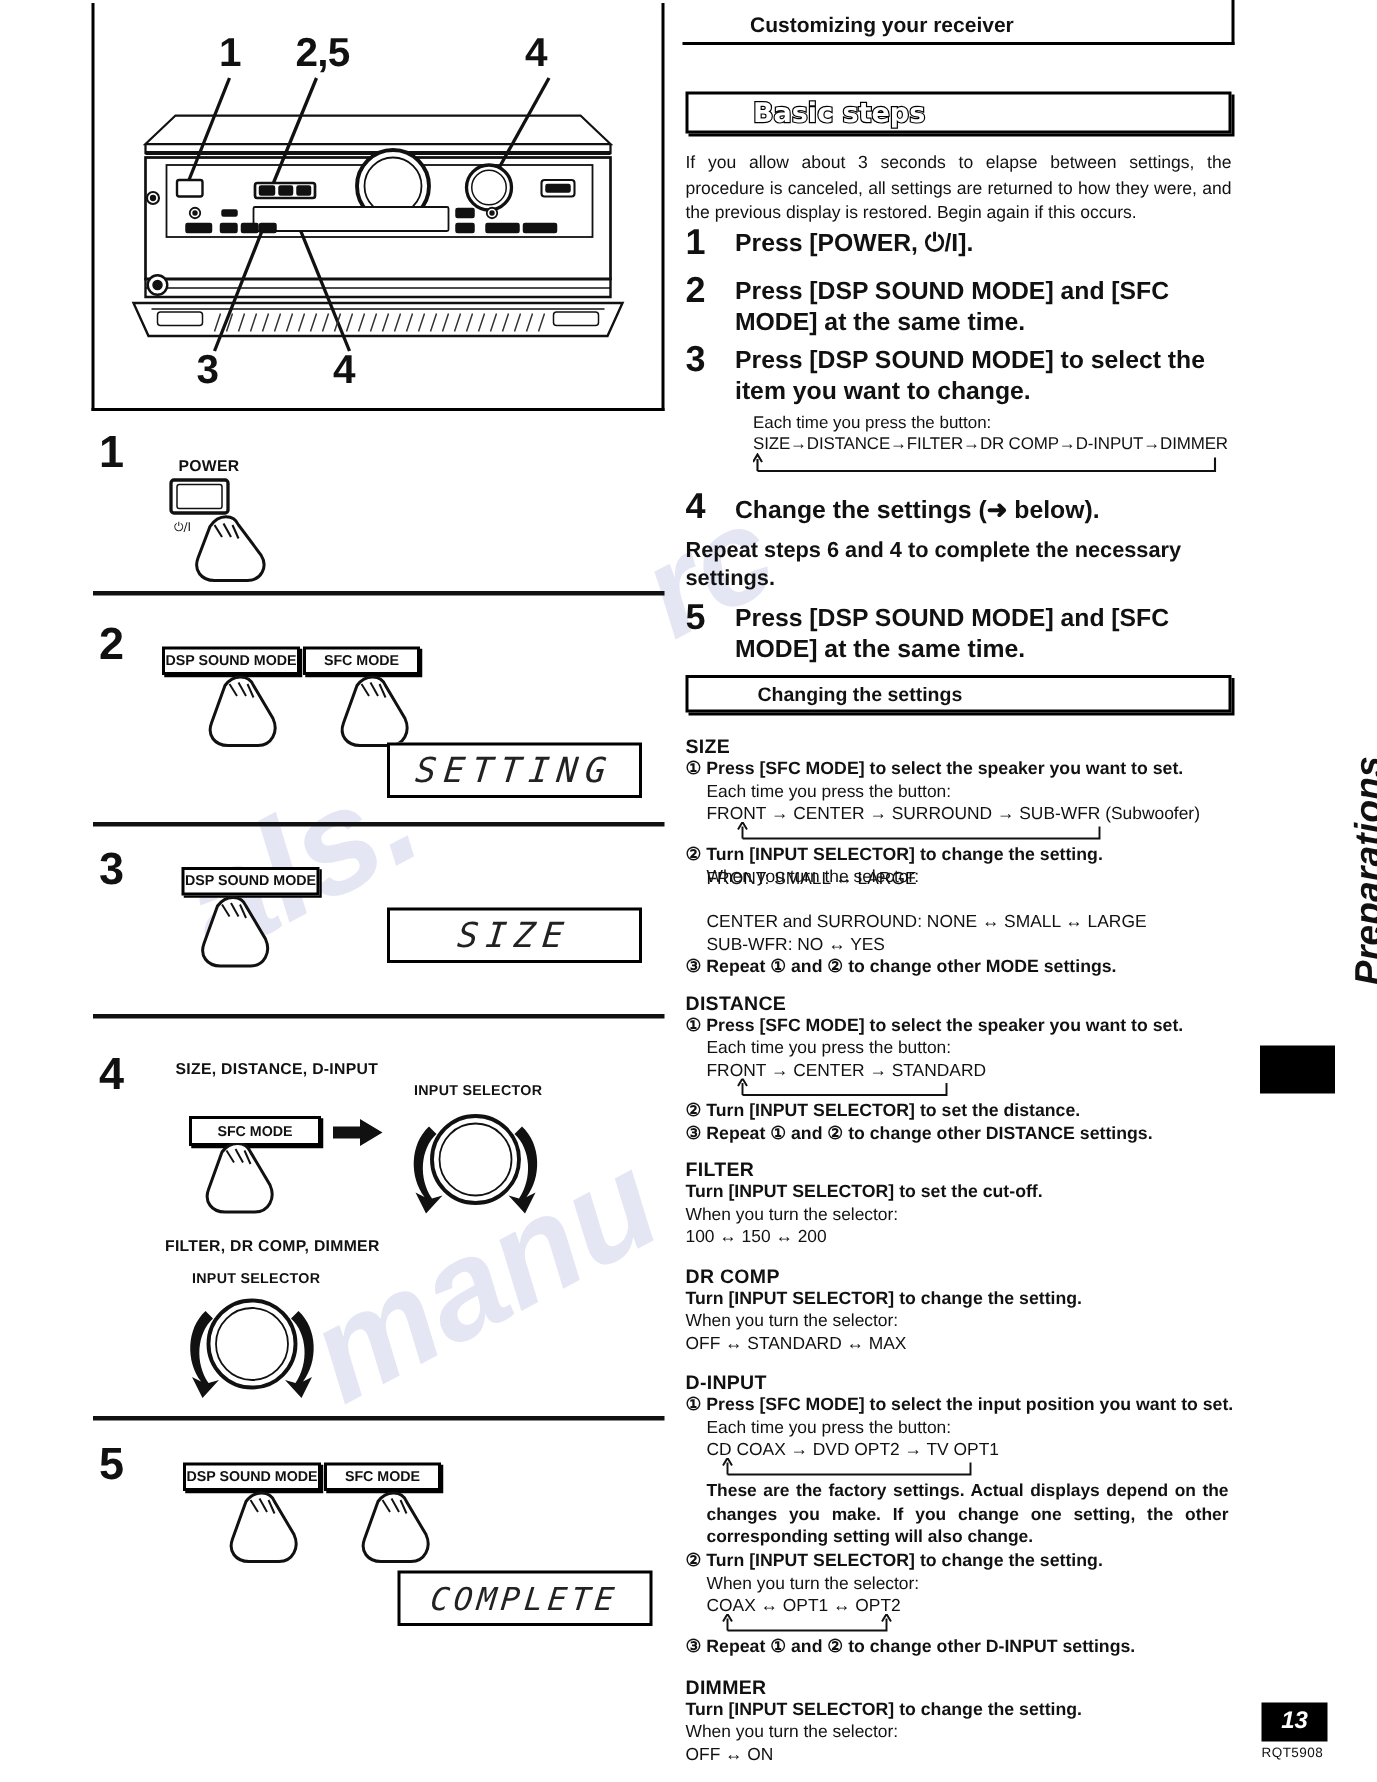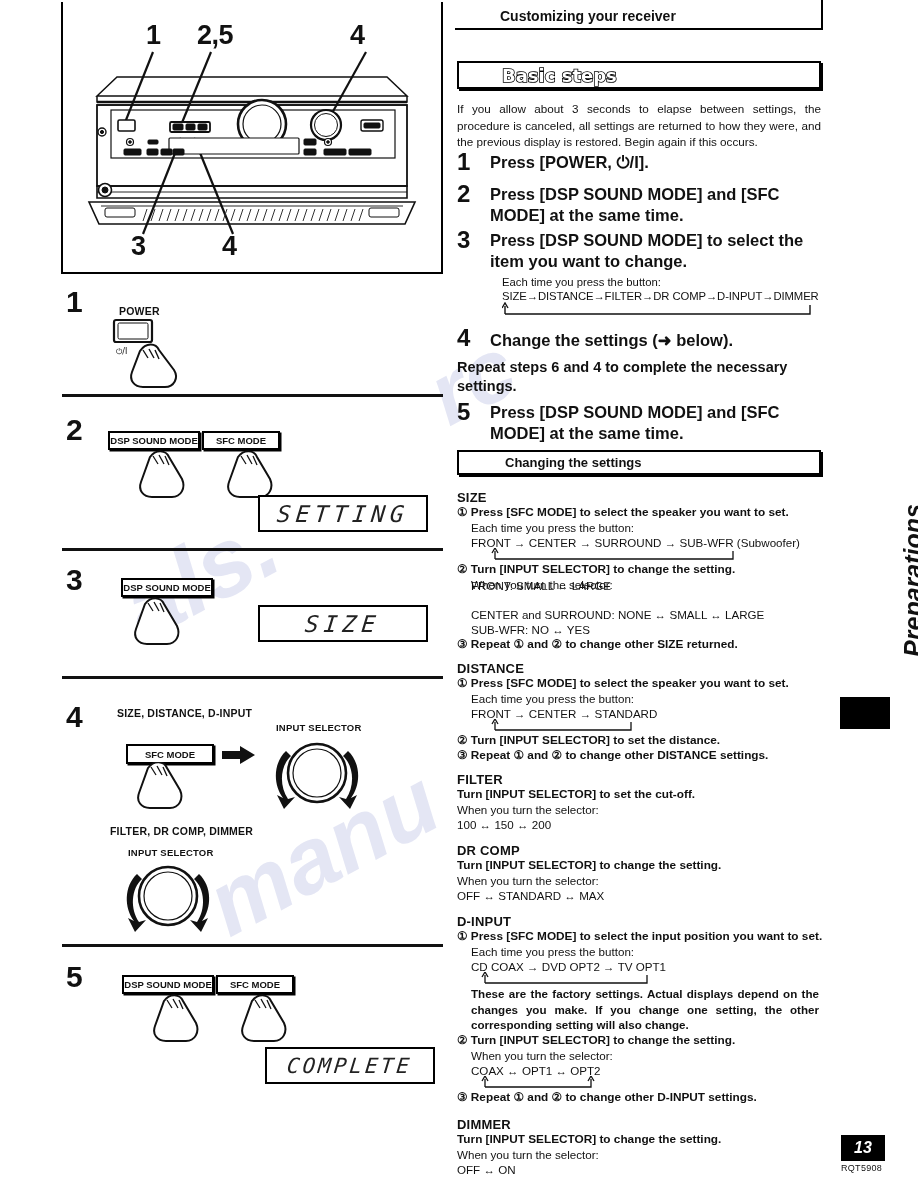--- a/index.html
+++ b/index.html
@@ -395,21 +395,21 @@
     <div class="n-line" style="left:16px;top:535px;">FRONT → CENTER → SURROUND → SUB-WFR (Subwoofer)</div>
     <svg class="loop" style="left:16px;top:548px;" width="290" height="13">
       <path d="M24,11 L24,3 M21,5 L24,0 L27,5" fill="none" stroke="#111" stroke-width="1.3"></path>
       <path d="M24,11 L262,11 L262,3" fill="none" stroke="#111" stroke-width="1.3"></path>
     </svg>
     <div class="b-line" style="left:2px;top:562px;">② Turn [INPUT SELECTOR] to change the setting.</div>
     <div class="n-line" style="left:16px;top:577px;">When you turn the selector:</div>
     <div class="n-line" style="left:16px;top:578px;">FRONT:  SMALL ↔ LARGE</div>
     <div class="n-line" style="left:16px;top:607px;">CENTER and SURROUND: NONE ↔ SMALL ↔ LARGE</div>
     <div class="n-line" style="left:16px;top:622px;">SUB-WFR: NO ↔ YES</div>
-    <div class="b-line" style="left:2px;top:637px;">③ Repeat ① and ② to change other SIZE returned.</div>
+    <div class="b-line" style="left:2px;top:637px;">③ Repeat ① and ② to change other MODE settings.</div>
 
     <div class="sec-h" style="left:2px;top:661px;">DISTANCE</div>
     <div class="b-line" style="left:2px;top:676px;">① Press [SFC MODE] to select the speaker you want to set.</div>
     <div class="n-line" style="left:16px;top:691px;">Each time you press the button:</div>
     <div class="n-line" style="left:16px;top:706px;">FRONT → CENTER → STANDARD</div>
     <svg class="loop" style="left:16px;top:719px;" width="180" height="13">
       <path d="M24,11 L24,3 M21,5 L24,0 L27,5" fill="none" stroke="#111" stroke-width="1.3"></path>
       <path d="M24,11 L160,11 L160,3" fill="none" stroke="#111" stroke-width="1.3"></path>
     </svg>
     <div class="b-line" style="left:2px;top:733px;">② Turn [INPUT SELECTOR] to set the distance.</div>

